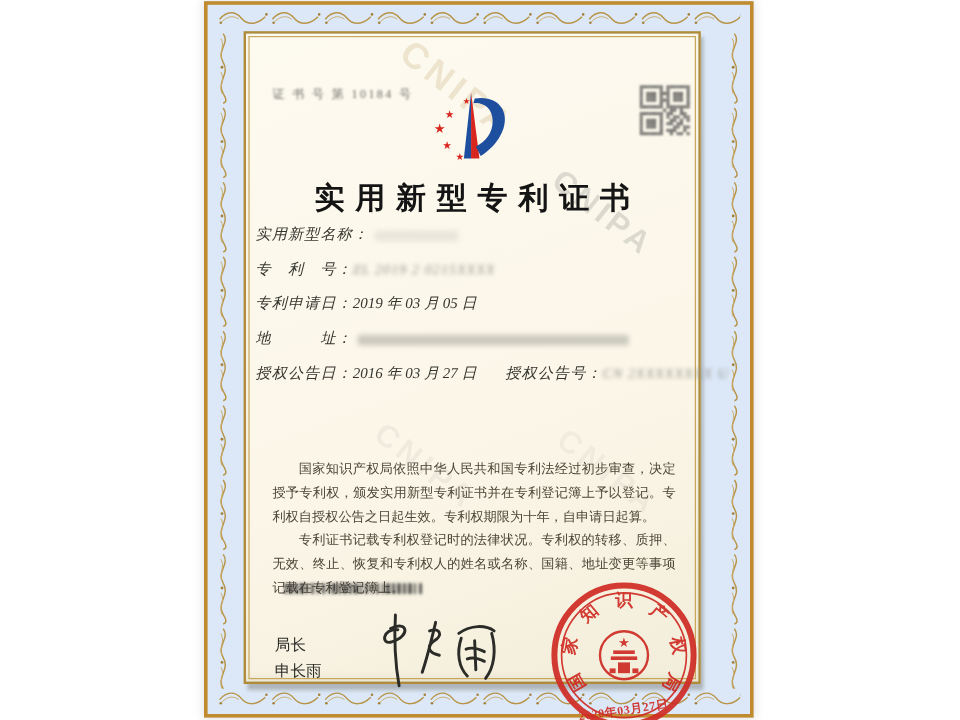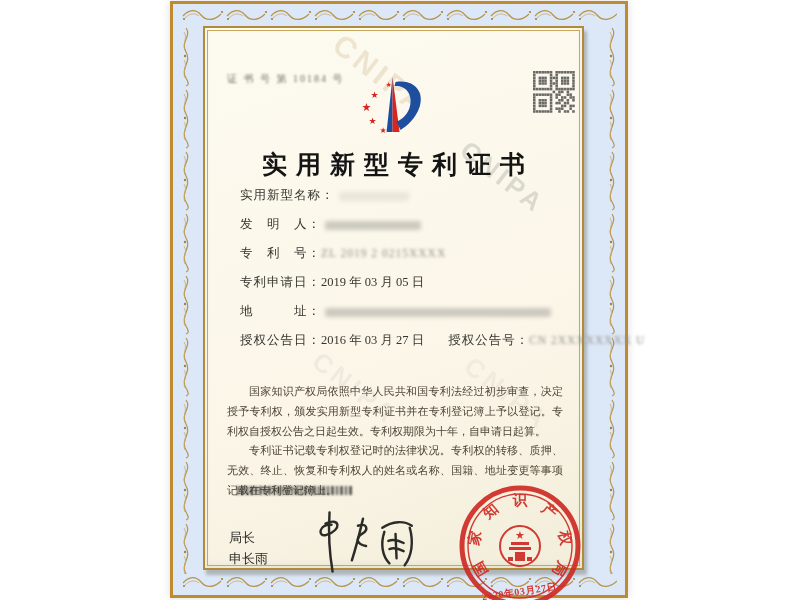--- a/index.html
+++ b/index.html
@@ -28,21 +28,21 @@
   .content{position:absolute;inset:0;z-index:1;margin-top:28px;}
   
   .cert-no{position:absolute;left:22px;top:16px;font-size:10px;color:#6d6d66;
            letter-spacing:2px;filter:blur(.9px);}
   #qr-svg{position:absolute;right:7px;top:15px;width:42px;height:42px;filter:blur(.7px);opacity:.82;}
   #qr-svg rect{fill:#4a4a4a;}
   #logo-svg{position:absolute;left:50%;top:18px;transform:translateX(-52%);width:72px;height:60px;}
   .title{position:absolute;top:92px;width:100%;text-align:center;font-size:25px;font-weight:bold;
          letter-spacing:9px;text-indent:9px;color:#141414;}
   
-  .fields{position:absolute;left:35px;right:18px;top:131px;font-size:12.5px;color:#35352f;}
+  .fields{position:absolute;left:8px;right:18px;top:131px;font-size:12.5px;color:#35352f;font-style:italic;}
   .frow{height:18px;margin-bottom:11px;white-space:nowrap;}
   .flabel{letter-spacing:1px;}
   .blur-text{color:#92928b;filter:blur(1.7px);letter-spacing:1px;font-size:11.5px;}
   .redact{display:inline-block;height:9px;border-radius:2px;background:#b3b1a8;
           filter:blur(2.3px);opacity:.65;vertical-align:middle;margin-left:4px;}
   .pair2{margin-left:24px;}
   
   .legal{position:absolute;left:22px;right:19px;top:326px;font-size:11px;line-height:1.8;
          color:#4d4537;text-align:justify;}
   .legal p{margin:0;text-indent:2em;}
@@ -285,23 +285,20 @@
           <path d="M39,8 C58,5 68,18 63,33 C59,45 50,52 44,56 L40,48 C48,44 54,37 54,27 C54,16 46,11 38,12 Z" fill="#1d4f9e"></path>
         </svg>
 
         <div class="title">实用新型专利证书</div>
 
         <div class="fields">
           <div class="frow">
             <span class="flabel">实用新型名称：</span><span class="redact" style="width:70px;opacity:.25"></span>
           </div>
           <div class="frow">
-            <span class="flabel">发　明　人：</span><span class="redact" style="width:96px"></span>
-          </div>
-          <div class="frow">
             <span class="flabel">专　利　号：</span><span class="blur-text">ZL 2019 2 0215XXXX</span>
           </div>
           <div class="frow">
             <span class="flabel">专利申请日：</span><span>2019 年 03 月 05 日</span>
           </div>
           <div class="frow">
             <span class="flabel">地　　　址：</span><span class="redact" style="width:226px"></span>
           </div>
           <div class="frow">
             <span class="flabel">授权公告日：</span><span>2016 年 03 月 27 日</span><span class="flabel pair2">授权公告号：</span><span class="blur-text">CN 2XXXXXXXX U</span>

